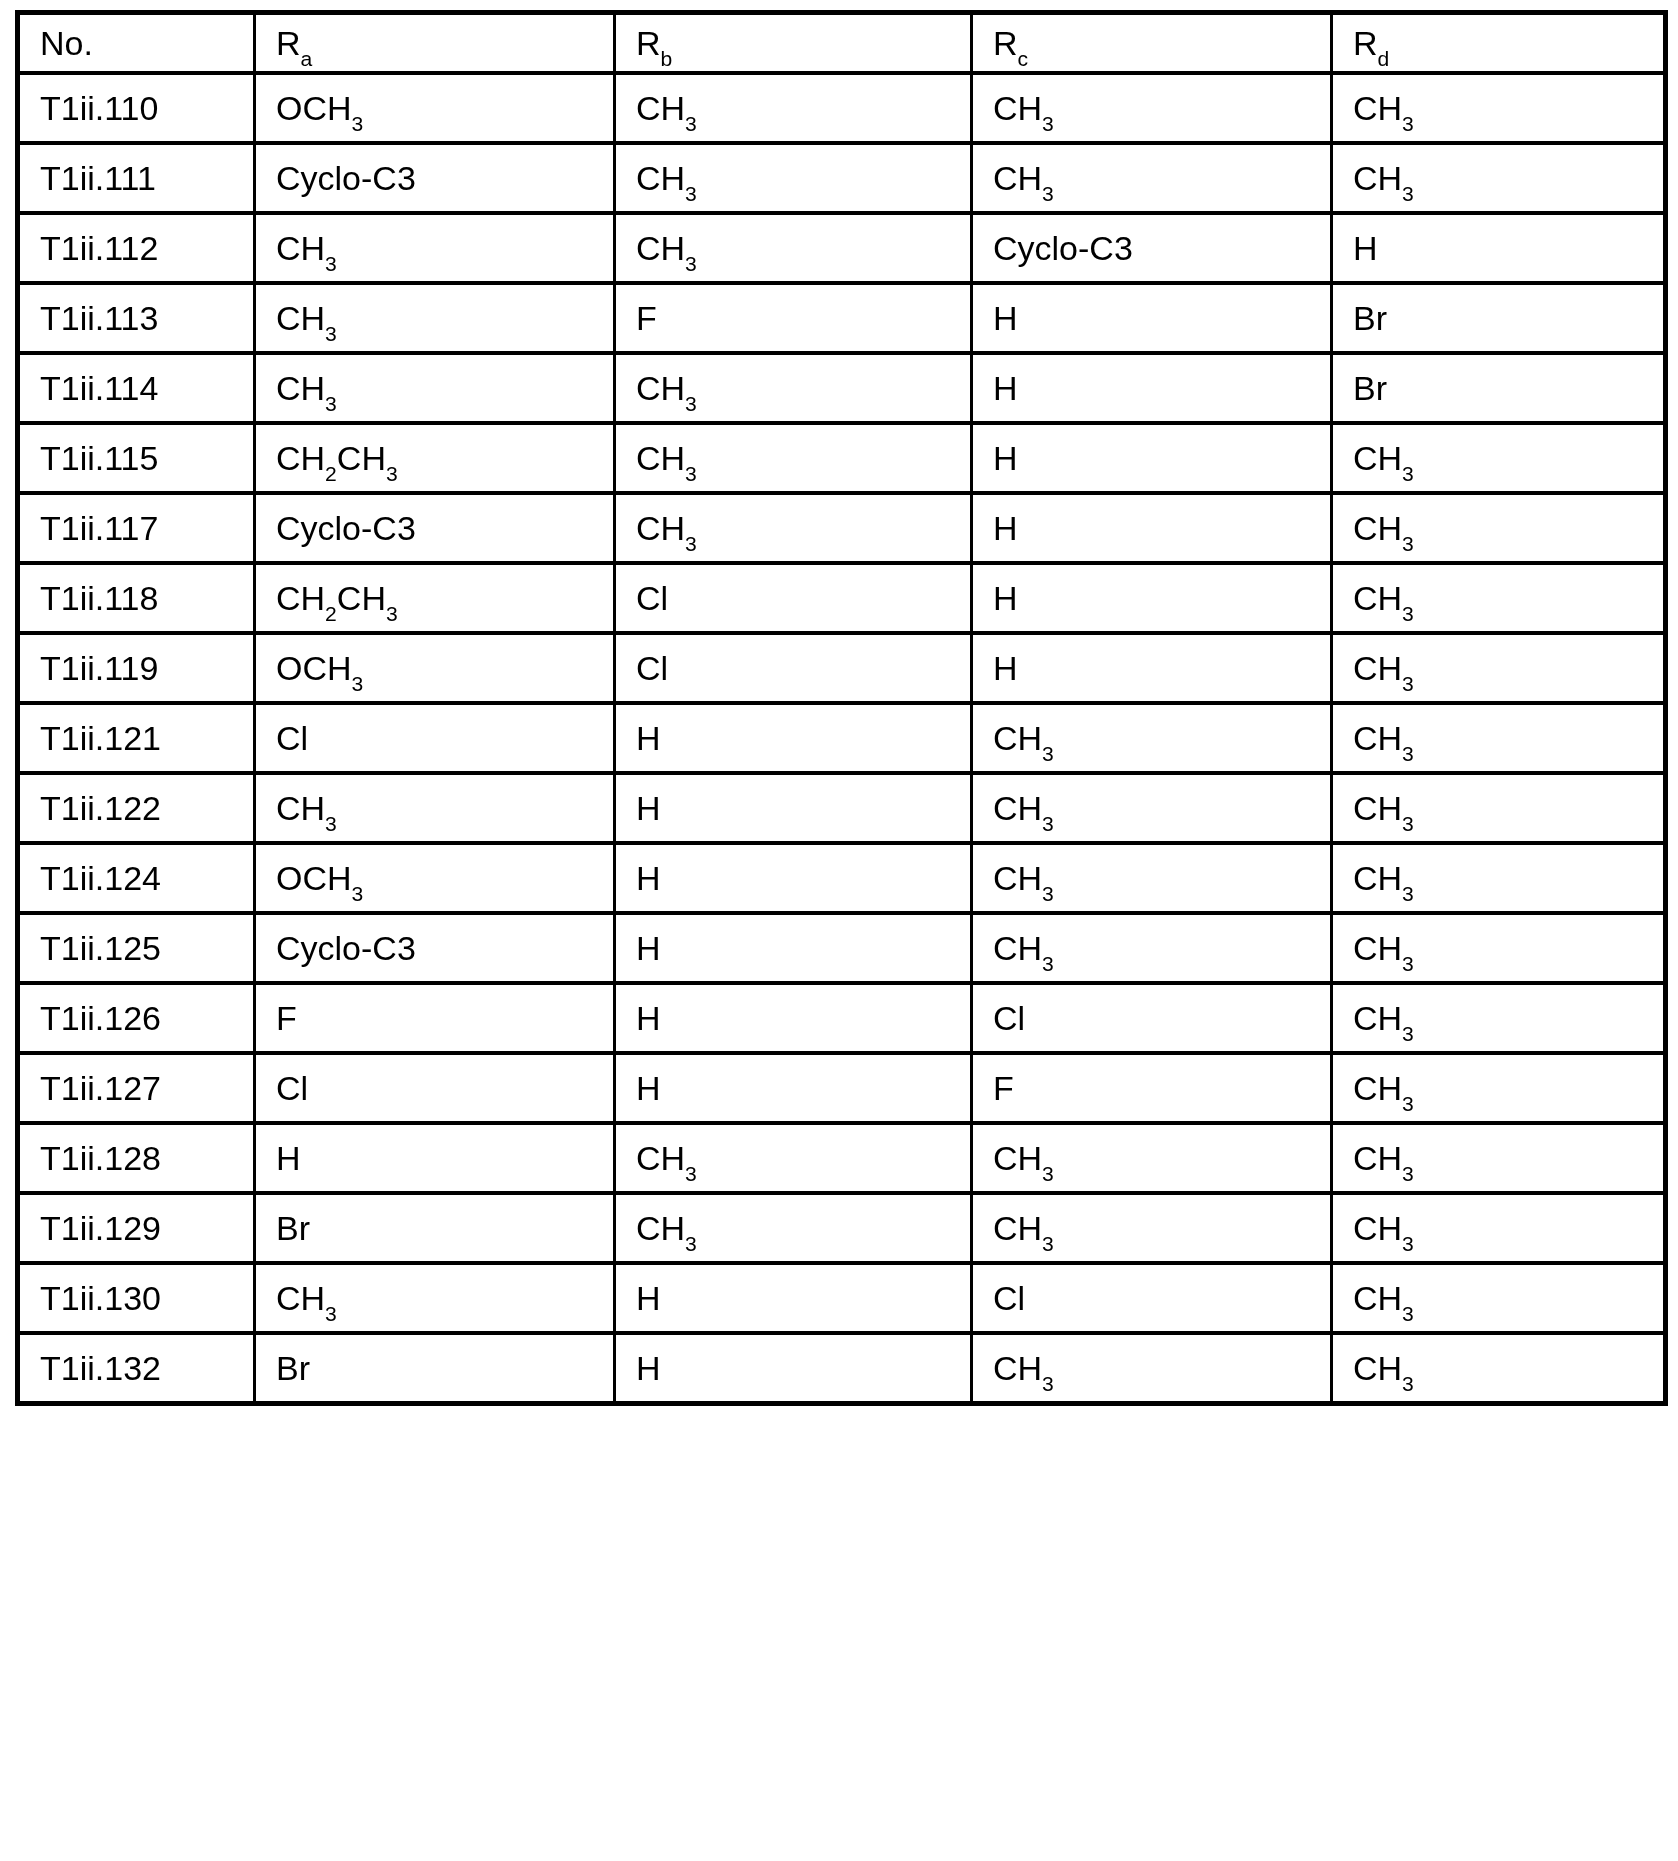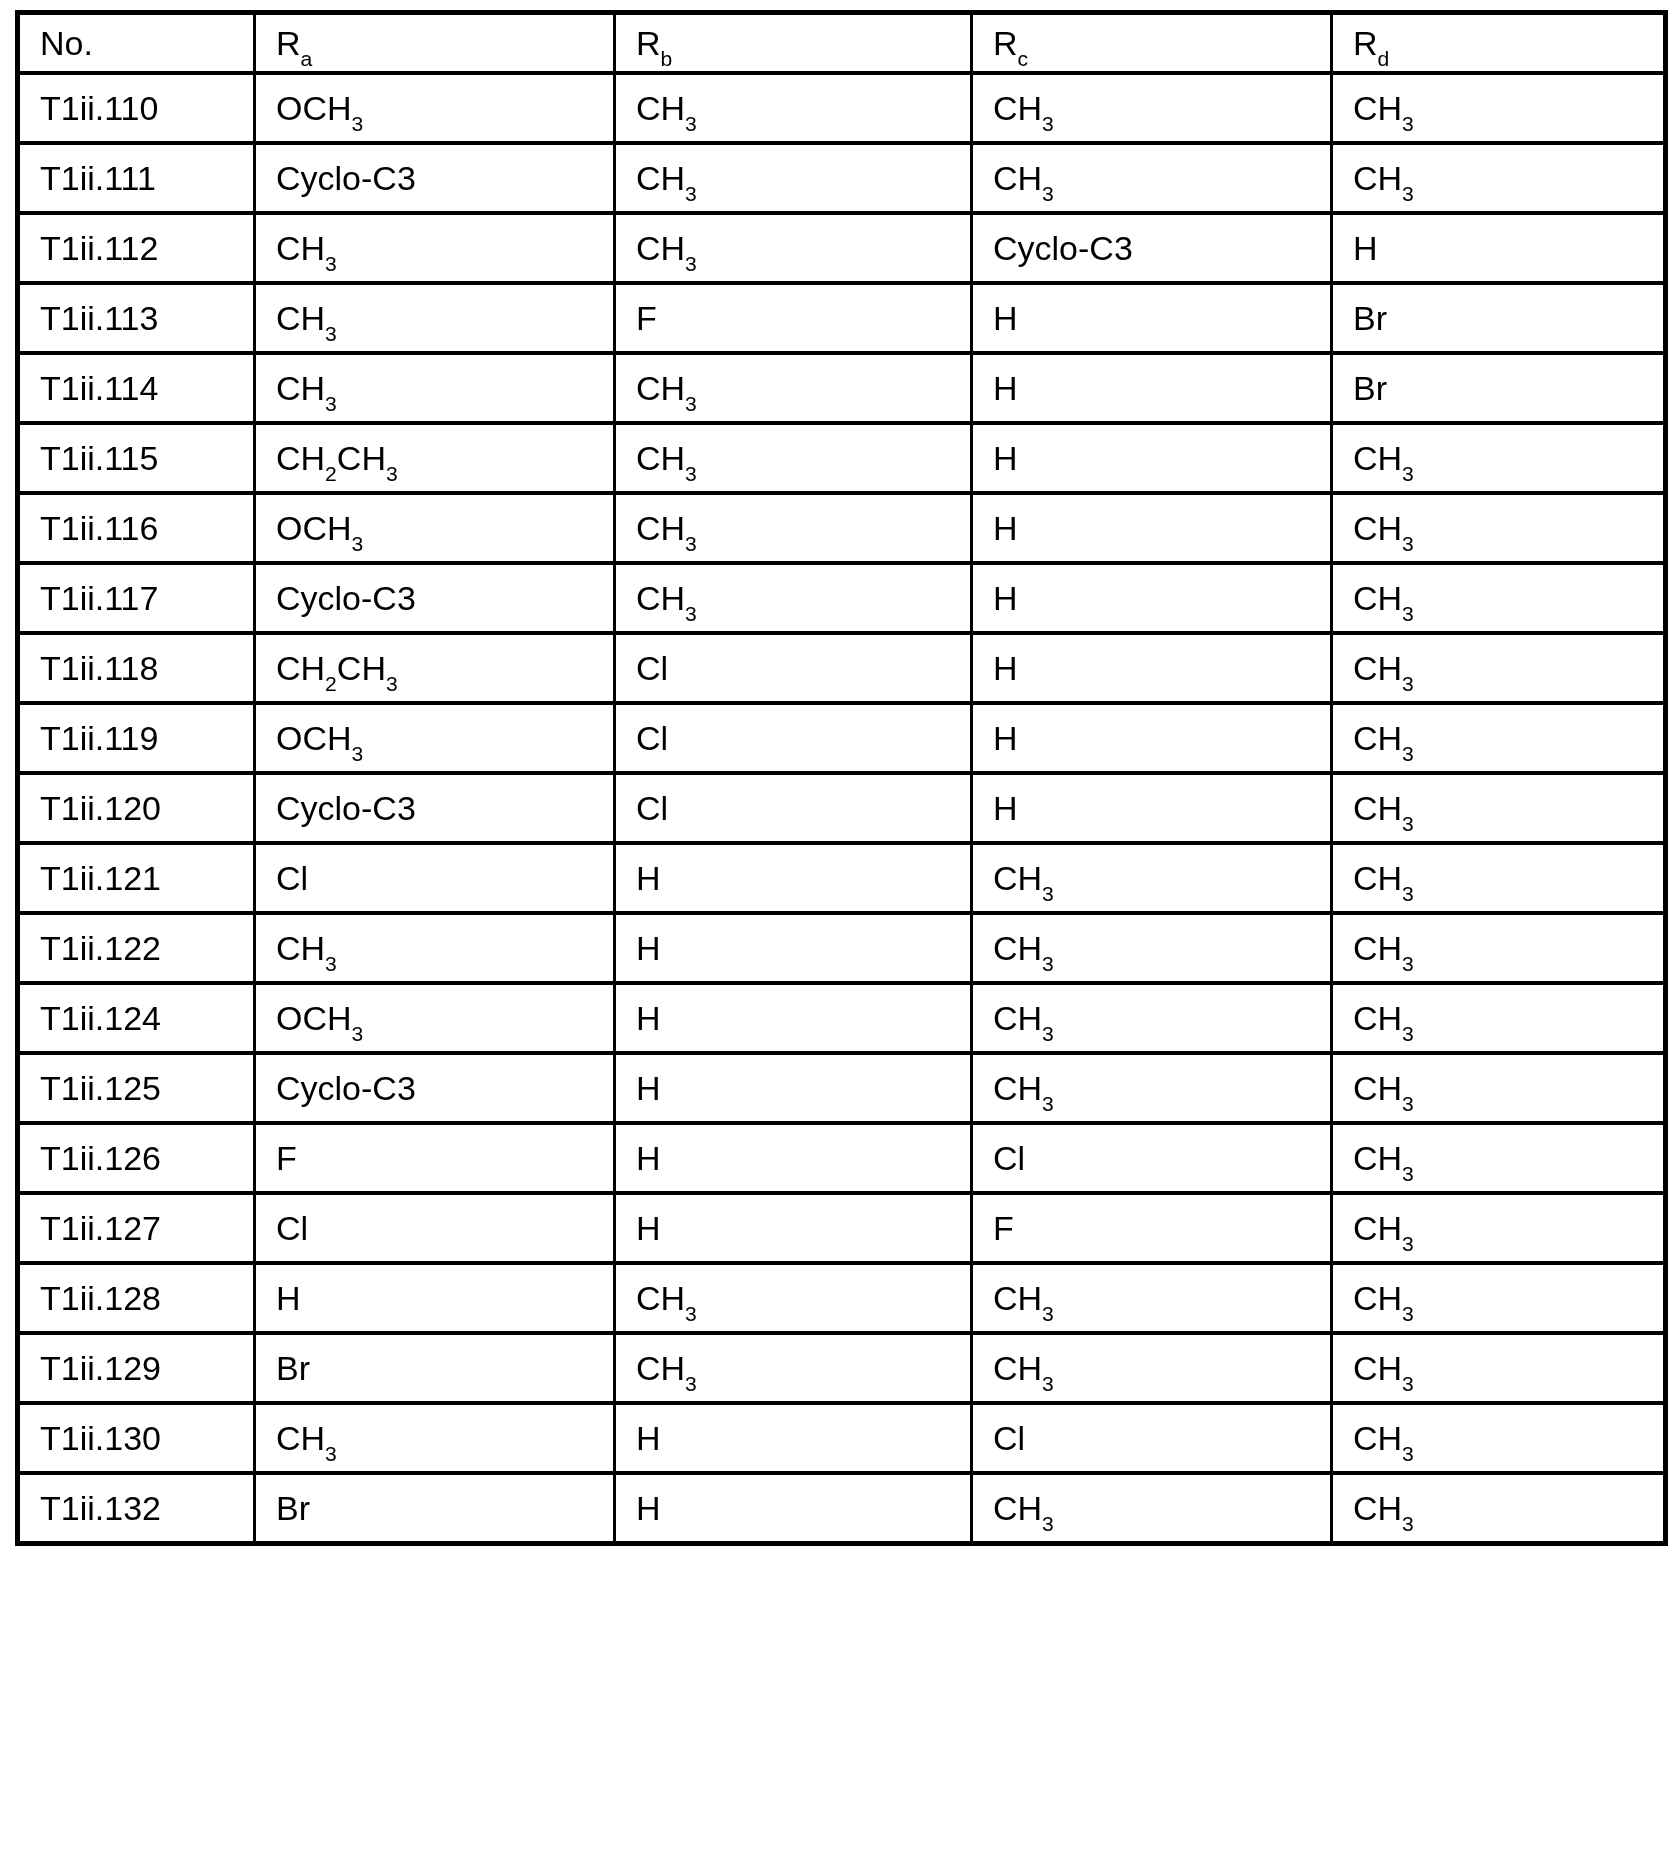--- a/index.html
+++ b/index.html
@@ -114,50 +114,36 @@
           <td>Br</td>
         </tr>
         <tr>
           <td>T1ii.115</td>
           <td>CH<sub>2</sub>CH<sub>3</sub></td>
           <td>CH<sub>3</sub></td>
           <td>H</td>
           <td>CH<sub>3</sub></td>
         </tr>
         <tr>
-          <td>T1ii.116</td>
-          <td>OCH<sub>3</sub></td>
-          <td>CH<sub>3</sub></td>
-          <td>H</td>
-          <td>CH<sub>3</sub></td>
-        </tr>
-        <tr>
           <td>T1ii.117</td>
           <td>Cyclo-C3</td>
           <td>CH<sub>3</sub></td>
           <td>H</td>
           <td>CH<sub>3</sub></td>
         </tr>
         <tr>
           <td>T1ii.118</td>
           <td>CH<sub>2</sub>CH<sub>3</sub></td>
           <td>Cl</td>
           <td>H</td>
           <td>CH<sub>3</sub></td>
         </tr>
         <tr>
           <td>T1ii.119</td>
           <td>OCH<sub>3</sub></td>
-          <td>Cl</td>
-          <td>H</td>
-          <td>CH<sub>3</sub></td>
-        </tr>
-        <tr>
-          <td>T1ii.120</td>
-          <td>Cyclo-C3</td>
           <td>Cl</td>
           <td>H</td>
           <td>CH<sub>3</sub></td>
         </tr>
         <tr>
           <td>T1ii.121</td>
           <td>Cl</td>
           <td>H</td>
           <td>CH<sub>3</sub></td>
           <td>CH<sub>3</sub></td>

